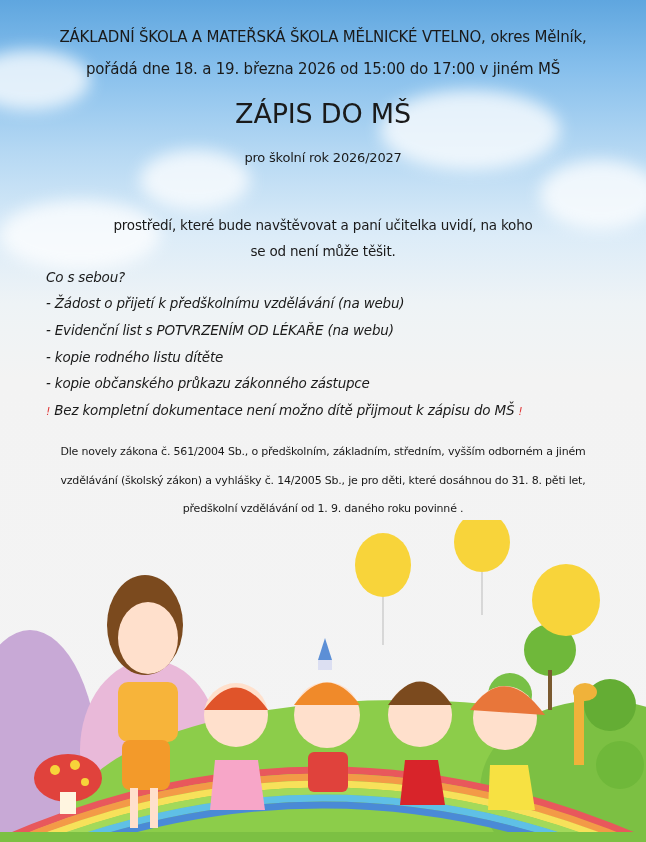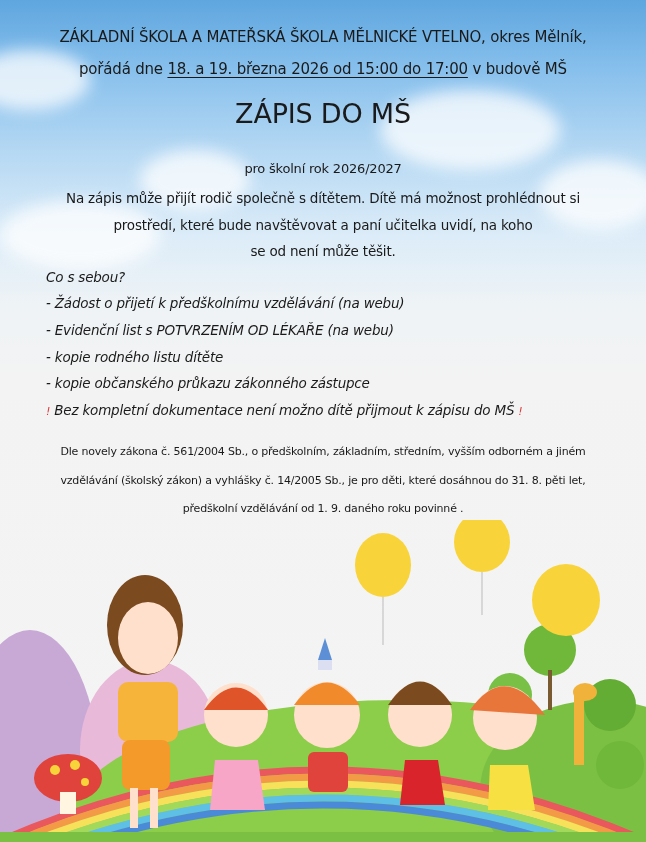--- a/index.html
+++ b/index.html
@@ -8,43 +8,42 @@
     font-family: "DejaVu Sans", "Liberation Sans", sans-serif;
     color:#1a1a1a;
     position:relative;
     background:
       linear-gradient(180deg, #5fa6df 0%, #86bfec 8%, #b5d8f3 18%, #dcecf8 28%, #eef3f6 36%, #f3f3f3 45%, #f4f4f4 100%);
   }
   .cloud { position:absolute; background:#fff; border-radius:50%; filter:blur(8px); opacity:0.75; }
   .page { position:absolute; inset:0; }
   .t { position:absolute; left:0; width:646px; text-align:center; white-space:nowrap; letter-spacing:-0.2px; }
   .l { position:absolute; left:46px; white-space:nowrap; letter-spacing:-0.2px;font-style:italic; }
-  .u { text-decoration: underline; text-underline-offset:3px; }
+  .u { text-underline-offset:3px; }
   .red { color:#e03a3a; font-size:11px; }
   .scene { position:absolute; left:0; top:520px; width:646px; height:322px; overflow:hidden; }
 </style>
 </head>
 <body>
 
 <div class="cloud" style="left:-30px;top:50px;width:120px;height:60px;"></div>
 <div class="cloud" style="left:140px;top:150px;width:110px;height:60px;"></div>
 <div class="cloud" style="left:380px;top:90px;width:180px;height:80px;"></div>
 <div class="cloud" style="left:540px;top:160px;width:120px;height:70px;"></div>
 <div class="cloud" style="left:0px;top:200px;width:160px;height:70px;"></div>
 
 <div class="page">
   <div class="t" style="top:28px;font-size:15px;">ZÁKLADNÍ ŠKOLA A MATEŘSKÁ ŠKOLA MĚLNICKÉ VTELNO, okres Mělník,</div>
   <div class="t" style="top:60px;font-size:15px;">
-    <span>pořádá dne </span><span class="u">18. a 19. března 2026 od 15:00 do 17:00</span><span> v budově MŠ</span>
+    <span>pořádá dne </span><span class="u">18. a 19. března 2026 od 15:00 do 17:00</span><span> v jiném MŠ</span>
   </div>
 
   <div class="t" style="top:98px;font-size:27px;font-weight:normal;">ZÁPIS DO MŠ</div>
-  <div class="t" style="top:150px;font-size:13px;margin-top:11px;">pro školní rok 2026/2027</div>
+  <div class="t" style="top:150px;font-size:13px;">pro školní rok 2026/2027</div>
 
-  <div class="t" style="top:190px;font-size:13.5px;">Na zápis může přijít rodič společně s dítětem. Dítě má možnost prohlédnout si</div>
   <div class="t" style="top:217px;font-size:13.5px;">prostředí, které bude navštěvovat a paní učitelka uvidí, na koho</div>
   <div class="t" style="top:243px;font-size:13.5px;">se od není může těšit.</div>
 
   <div class="l" style="top:269px;font-size:13.5px;">Co s sebou?</div>
   <div class="l" style="top:295px;font-size:13.5px;">- Žádost o přijetí k předškolnímu vzdělávání (na webu)</div>
   <div class="l" style="top:322px;font-size:13.5px;">- Evidenční list s POTVRZENÍM OD LÉKAŘE (na webu)</div>
   <div class="l" style="top:349px;font-size:13.5px;">- kopie rodného listu dítěte</div>
   <div class="l" style="top:402px;font-size:13.5px;">
     <span class="red">!</span><span> Bez kompletní dokumentace není možno dítě přijmout k zápisu do MŠ </span><span class="red">!</span>
   </div>

